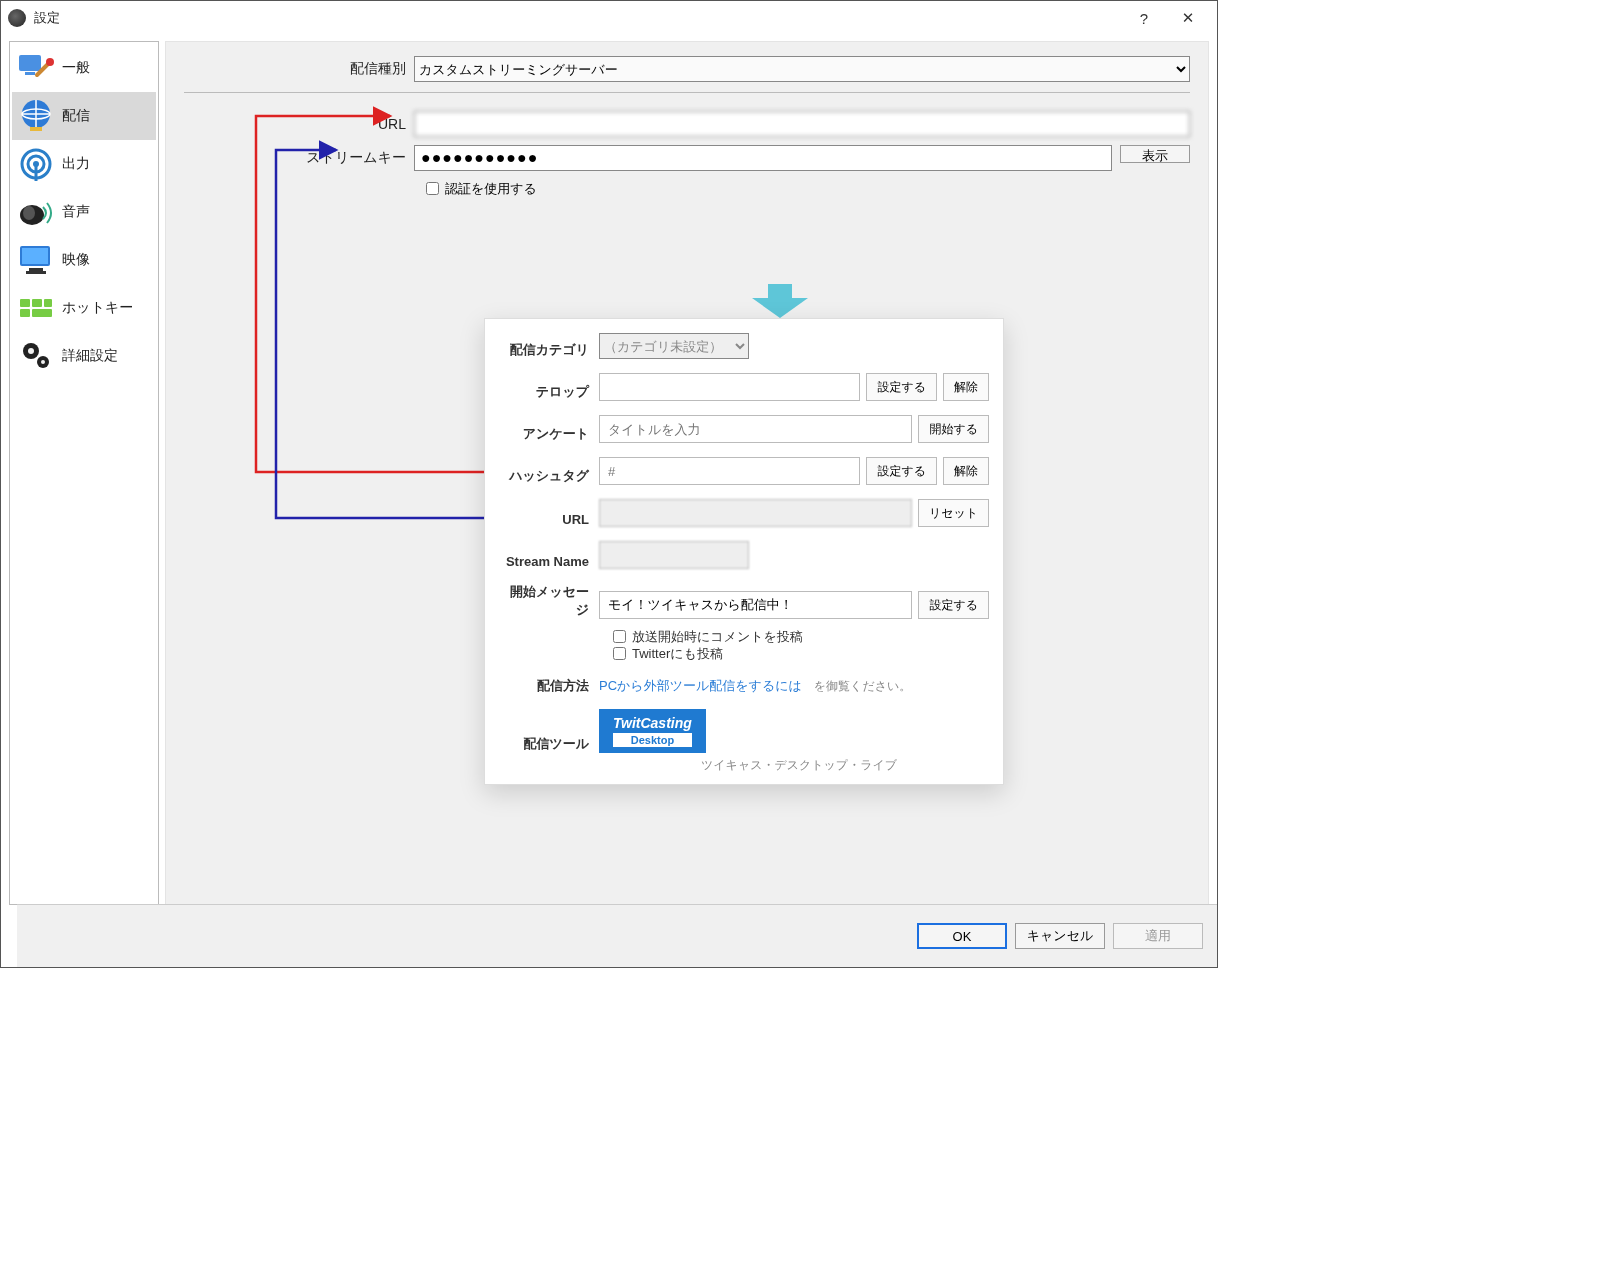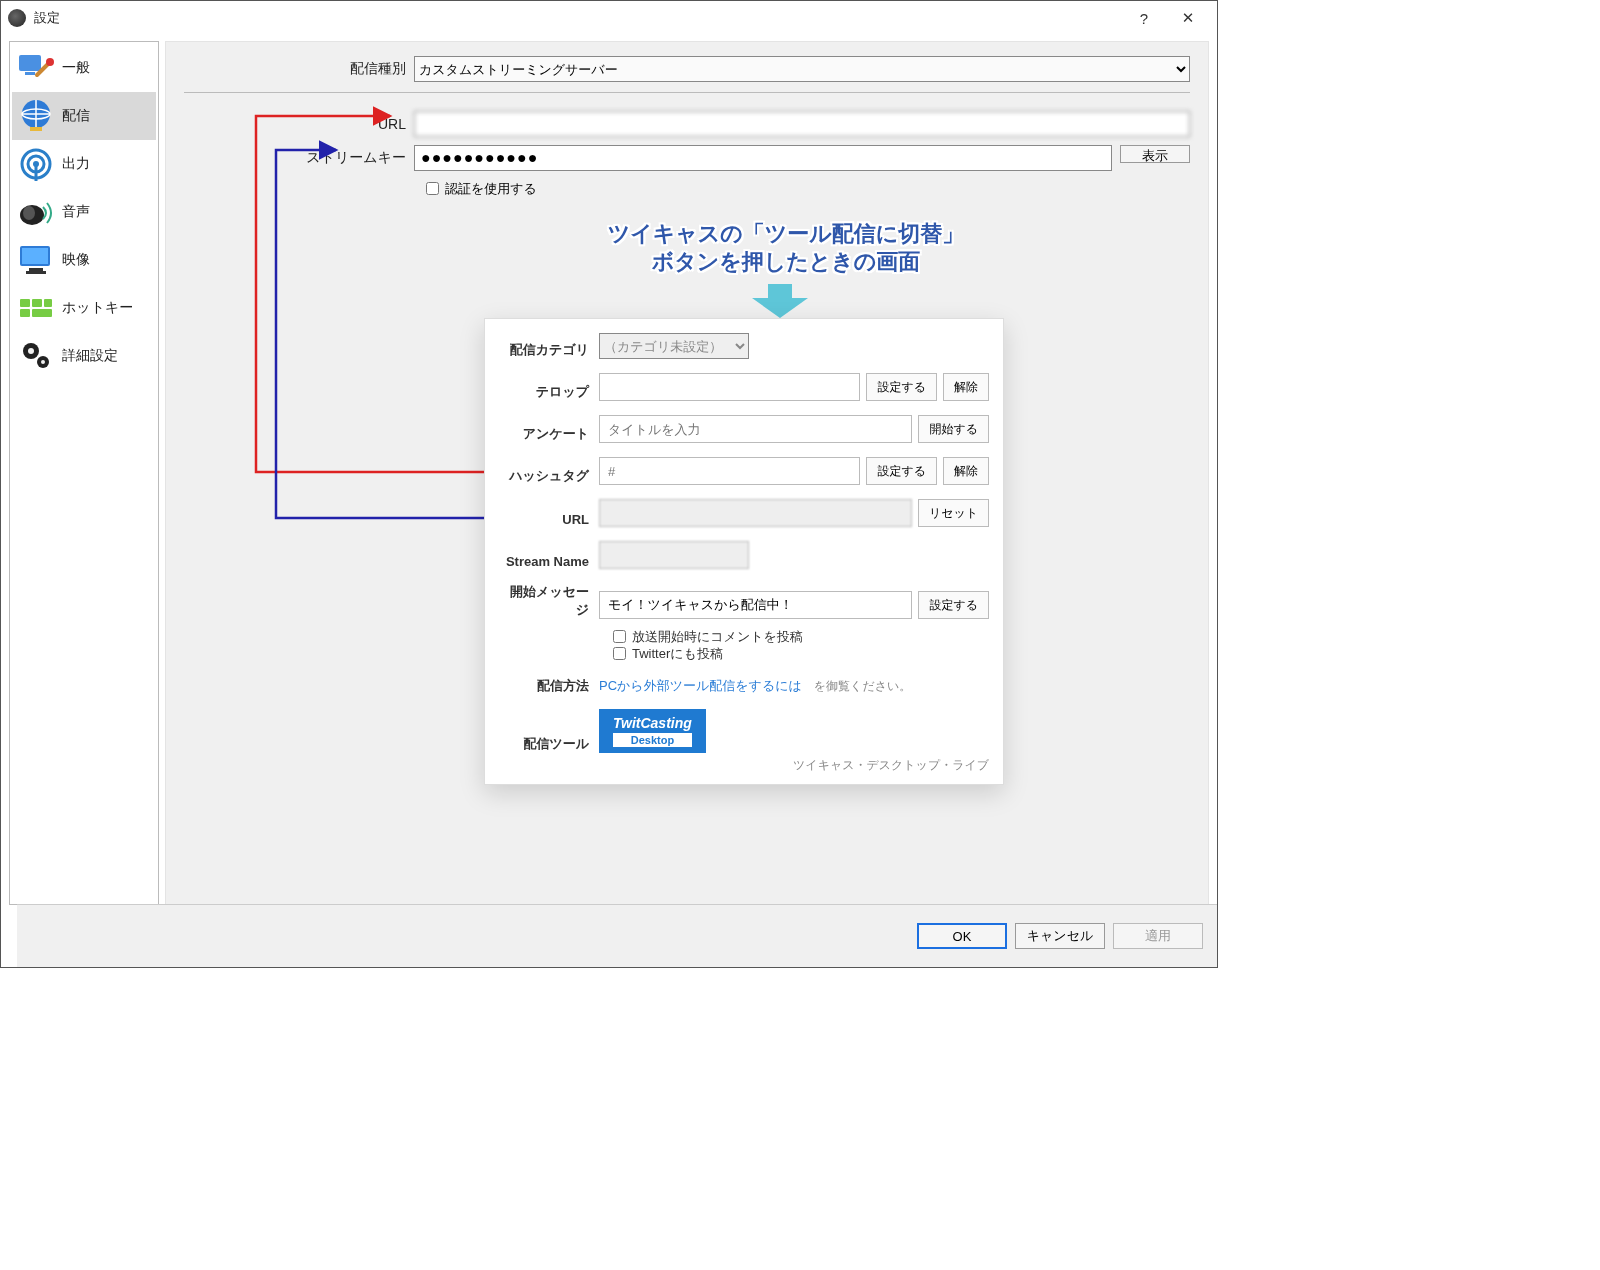--- a/index.html
+++ b/index.html
@@ -40,21 +40,21 @@
   .tw-in { flex: 1; height: 28px; border: 1px solid #bbb; background: #fff; padding: 0 8px; font-size: 13px; }
   .tw-in.gray { background: #eee; color: #bbb; filter: blur(1px); }
   .tw-sel { width: 150px; height: 26px; border: 1px solid #888; color: #888; font-size: 13px; }
   .tw-btn { height: 28px; padding: 0 10px; font-size: 12px; border: 1px solid #bbb; background: #fafafa; }
   .tw-ck { display: flex; align-items: center; font-size: 13px; margin-left: 110px; margin-top: -6px; margin-bottom: 4px; color: #333; }
   .tw-ck input { margin-right: 6px; }
   .tw-link { color: #2b7dd6; text-decoration: none; font-size: 13px; }
   .tw-sub { color: #888; font-size: 12px; margin-left: 6px; }
   .tc-badge { display: inline-block; background: #1f7ad1; color: #fff; padding: 6px 14px; font-size: 14px; font-weight: bold; font-style: italic; }
   .tc-badge .d { display: block; background: #fff; color: #1f7ad1; font-size: 11px; font-style: normal; font-weight: bold; margin-top: 2px; padding: 1px 0; text-align: center; }
-  .tc-cap { color: #888; font-size: 12px; margin-top: 4px; text-align: right; margin-left: 110px; }
+  .tc-cap { color: #888; font-size: 12px; margin-top: 4px; text-align: center; margin-left: 110px; }
 
   .svg-lines { position: absolute; left: 0; top: 0; pointer-events: none; }
 
   .footer { position: absolute; left: 16px; right: 0; bottom: 0; height: 63px; border-top: 1px solid #ccc; display: flex; align-items: center; justify-content: flex-end; padding-right: 14px; background: #f0f0f0; gap: 8px; }
   .footer button { width: 90px; height: 26px; font-size: 13px; background: #f5f5f5; border: 1px solid #999; }
   .footer button.primary { border: 2px solid #1b6fe0; }
   .footer button.disabled { color: #999; border-color: #bbb; }
 </style>
 </head>
 <body>
@@ -186,24 +186,20 @@
             </marker>
         </defs>
 
         <path d="M 420 430 L 90 430 L 90 74 L 224 74" stroke="#d22" stroke-width="2.5" fill="none" marker-end="url(#ar)"></path>
         <rect x="416" y="426" width="8" height="8" fill="#d22"></rect>
 
         <path d="M 420 476 L 110 476 L 110 108 L 170 108" stroke="#22a" stroke-width="2.5" fill="none" marker-end="url(#ab)"></path>
         <rect x="416" y="472" width="8" height="8" fill="#22a"></rect>
       </svg>
 
-      <div class="annotation">
-        <span>ツイキャスの「ツール配信に切替」</span><br>
-        <span>ボタンを押したときの画面</span>
-      </div>
       <svg class="arrow-down" viewBox="0 0 60 38">
         <path d="M18 2 H42 V16 H58 L30 36 L2 16 H18 Z" fill="#5ec6d8"></path>
       </svg>
 
       <div class="twc-panel">
         <div class="tw-row">
           <div class="tlbl">配信カテゴリ</div>
           <div class="tfield">
               <select class="tw-sel"><option>（カテゴリ未設定）</option></select>
             </div>

